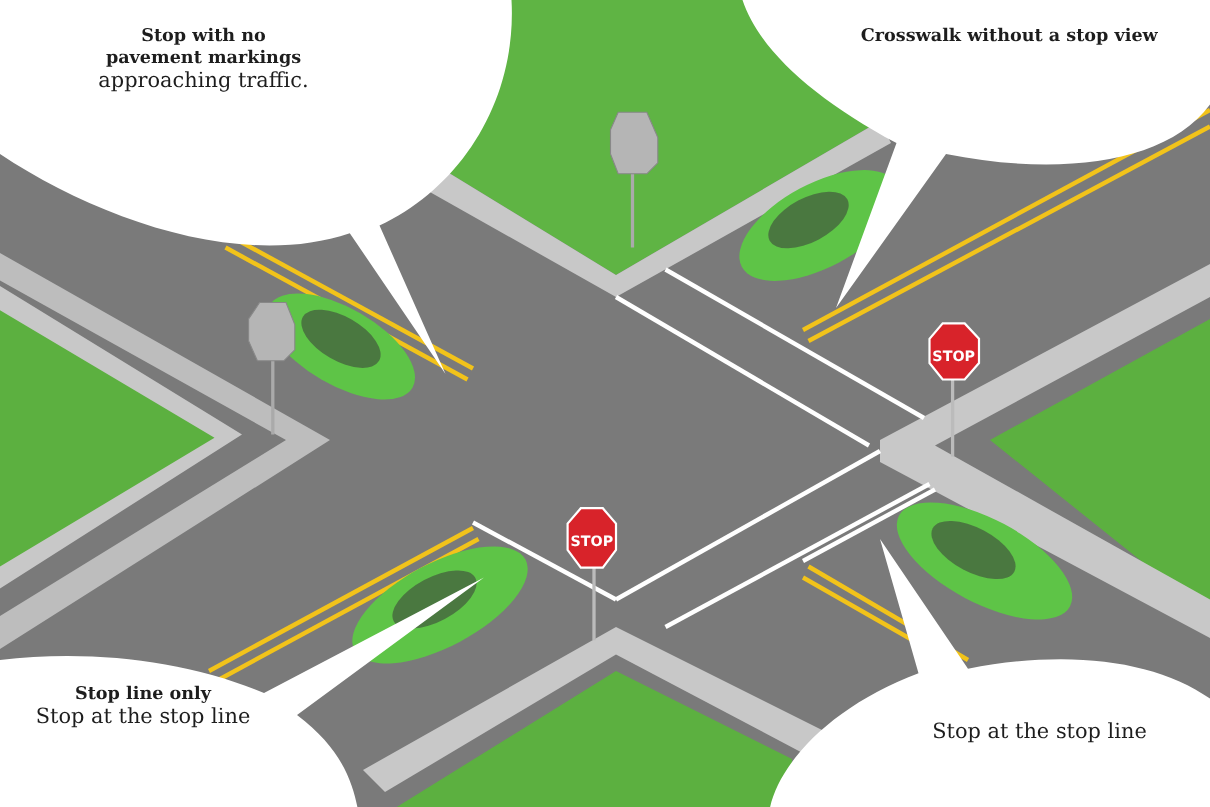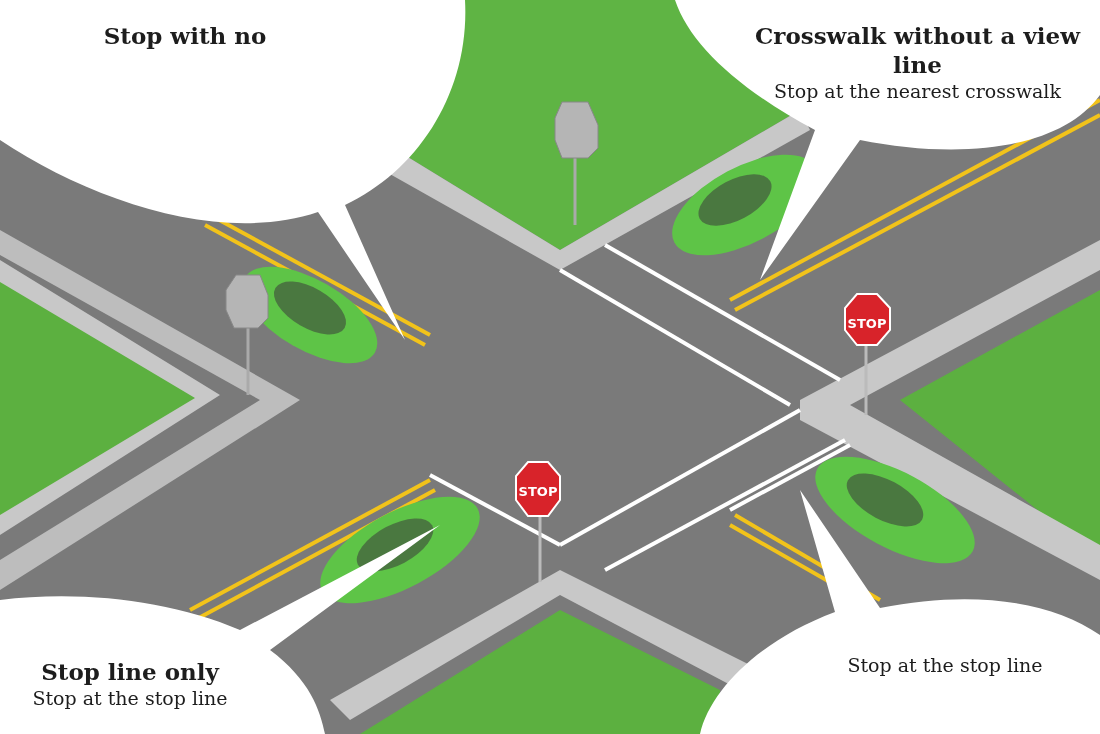--- a/index.html
+++ b/index.html
@@ -1,20 +1,20 @@
 <!DOCTYPE html>
 <html><head>
 <meta charset="utf-8">
 <style>
   html, body { margin:0; padding:0; }
   body { width:1100px; height:734px; overflow:hidden; background:#7b7b7b; font-family:"DejaVu Serif", serif; }
   .stage { position:relative; width:1100px; height:734px; overflow:hidden; }
   svg.scene { position:absolute; left:0; top:0; }
   .callout-text { position:absolute; text-align:center; color:#1d1d1d; line-height:1.25; }
-  .callout-text .title { font-weight:bold; font-size:23px; }
+  .callout-text .title { font-weight:bold; font-size:16px; }
   .callout-text .body { font-size:19px; }
   .sign-label { font-family:"DejaVu Sans", sans-serif; font-weight:bold; fill:#fff; }
 </style>
 </head>
 <body>
 
 <div class="stage">
   <svg class="scene" width="1100" height="734" viewBox="0 0 1100 734">
 
     <rect x="0" y="0" width="1100" height="734" fill="#7a7a7a"></rect>
@@ -84,28 +84,29 @@
     </g>
 
     <path d="M0,0 L465,0 C470,90 420,170 345,205 L405,340 L318,212 C220,245 90,200 0,140 Z" fill="#fff"></path>
     <path d="M675,0 L1100,0 L1100,95 C1060,150 960,160 860,140 L760,280 L815,130 C740,90 690,45 675,0 Z" fill="#fff"></path>
     <path d="M0,734 L0,600 C80,590 170,600 240,630 L440,525 L270,650 C310,680 320,710 325,734 Z" fill="#fff"></path>
     <path d="M1100,734 L1100,635 C1050,600 970,590 880,608 L800,490 L835,612 C760,640 710,690 700,734 Z" fill="#fff"></path>
   </svg>
 
   <div class="callout-text" style="left:0; top:22px; width:370px;">
     <div class="title">Stop with no</div>
+    <div class="title">pavement markings</div>
+    <div class="body">approaching traffic.</div>
   </div>
 
   <div class="callout-text" style="left:745px; top:22px; width:345px;">
-    <div class="title">Crosswalk without a view line</div>
-    <div class="body">Stop at the nearest crosswalk</div>
+    <div class="title">Crosswalk without a stop view</div>
   </div>
 
-  <div class="callout-text" style="left:10px; top:658px; width:240px;">
+  <div class="callout-text" style="left:10px; top:620px; width:240px;">
     <div class="title">Stop line only</div>
     <div class="body">Stop at the stop line</div>
   </div>
 
   <div class="callout-text" style="left:800px; top:654px; width:290px;">
     <div class="body">Stop at the stop line</div>
   </div>
 </div>
 
 </body></html>

